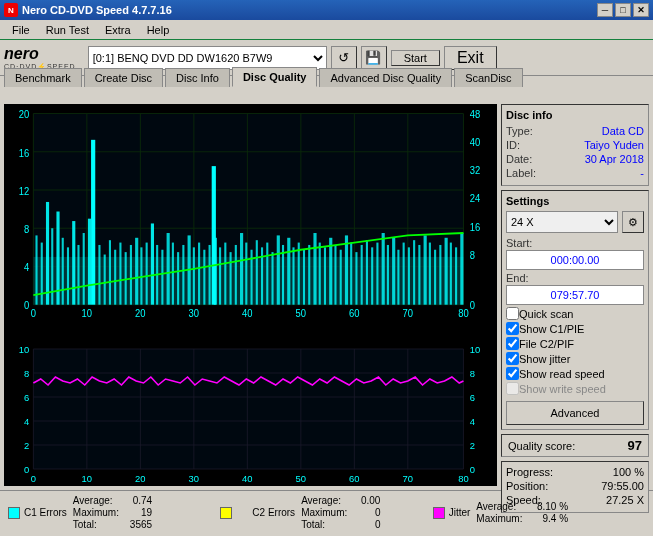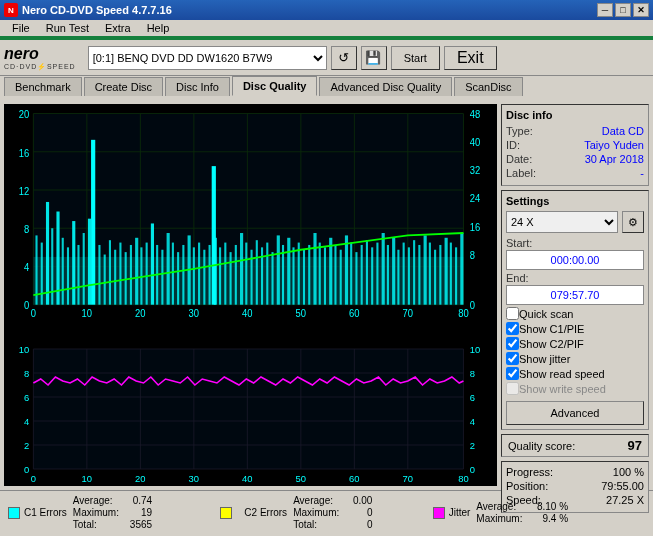--- a/index.html
+++ b/index.html
@@ -6,36 +6,36 @@
     body { width: 653px; height: 536px; overflow: hidden; font-family: 'Segoe UI', Tahoma, Arial, sans-serif; font-size: 11px; background: #d4d0c8; }
     
     
     .title-bar { background: linear-gradient(to bottom, #2563b8, #1a4a9e); height: 20px; display: flex; align-items: center; justify-content: space-between; padding: 0 4px; color: white; font-size: 11px; font-weight: bold; }
     .title-bar-left { display: flex; align-items: center; gap: 4px; }
     .title-bar-icon { width: 14px; height: 14px; background: #e00; border-radius: 2px; display: flex; align-items: center; justify-content: center; font-size: 8px; color: white; }
     .title-bar-controls { display: flex; gap: 2px; }
     .title-btn { width: 16px; height: 14px; background: #d4d0c8; border: 1px solid #888; font-size: 9px; display: flex; align-items: center; justify-content: center; cursor: pointer; color: #000; }
     
     
-    .menu-bar { background: #d4d0c8; height: 20px; display: flex; align-items: center; padding: 0 4px; border-bottom: 4px solid #15803d; }
+    .menu-bar { background: #d4d0c8; height: 20px; display: flex; align-items: center; padding: 0 4px; border-bottom: 1px solid #15803d; }
     .menu-item { padding: 2px 8px; font-size: 11px; cursor: pointer; }
     
     
     .toolbar { background: #d4d0c8; height: 36px; display: flex; align-items: center; padding: 2px 4px; gap: 4px; border-bottom: 1px solid #888; }
     .nero-logo { display: flex; flex-direction: column; margin-right: 8px; }
     .nero-text { font-size: 16px; font-weight: bold; color: #000; font-style: italic; }
     .nero-sub { font-size: 7px; color: #333; letter-spacing: 1px; }
     .drive-select { width: 239px; height: 24px; font-size: 11px; border: 1px solid #888; background: white; }
     .toolbar-icon-btn { width: 26px; height: 24px; background: #d4d0c8; border: 1px outset #888; display: flex; align-items: center; justify-content: center; cursor: pointer; font-size: 13px; }
-    .start-btn { height: 24px; padding: 0 12px; background: #d4d0c8; border: 1px outset #888; cursor: pointer; font-size: 11px; }
+    .start-btn { height: 16px; padding: 0 12px; background: #d4d0c8; border: 1px outset #888; cursor: pointer; font-size: 11px; }
     .exit-btn { height: 24px; padding: 0 12px; background: #d4d0c8; border: 1px outset #888; cursor: pointer; font-size: 16px; }
     
     
     .tabs { background: #d4d0c8; display: flex; align-items: flex-end; padding: 4px 4px 0 4px; gap: 2px; }
-    .tab { padding: 3px 10px; border: 1px solid #888; border-bottom: none; background: #c0bdb5; font-size: 11px; cursor: pointer; position: relative; bottom: 4px; }
+    .tab { padding: 3px 10px; border: 1px solid #888; border-bottom: none; background: #c0bdb5; font-size: 11px; cursor: pointer; position: relative; bottom: 13px; }
     .tab.active { background: #d4d0c8; font-weight: bold; border-bottom: 1px solid #d4d0c8; z-index: 1; }
     
     
     .main-content { display: flex; background: #d4d0c8; padding: 4px; gap: 4px; height: 390px; }
     
     
     .chart-area { flex: 1; background: #000; display: flex; flex-direction: column; gap: 16px; justify-content: center; }
     
     
     .right-panel { width: 148px; display: flex; flex-direction: column; gap: 4px; }
@@ -340,21 +340,21 @@
       <div class="checkbox-row">
         <input type="checkbox" id="qs" style="">
         <label for="qs">Quick scan</label>
       </div>
       <div class="checkbox-row">
         <input type="checkbox" id="c1" checked="" style="">
         <label for="c1">Show C1/PIE</label>
       </div>
       <div class="checkbox-row">
         <input type="checkbox" id="c2" checked="" style="">
-        <label for="c2">Show C2/PIF</label>
+        <label for="c2">File C2/PIF</label>
       </div>
       <div class="checkbox-row">
         <input type="checkbox" id="jt" checked="" style="">
         <label for="jt">Show jitter</label>
       </div>
       <div class="checkbox-row">
         <input type="checkbox" id="rs" checked="" style="">
         <label for="rs">Show read speed</label>
       </div>
       <div class="checkbox-row">
@@ -403,21 +403,21 @@
         <span>19</span>
       </div>
       <div class="stat-row">
         <span>Total:</span>
         <span>3565</span>
       </div>
     </div>
   </div>
 
   <div class="stat-group">
-    <div style="display:flex;align-items:center;gap:12px;">
+    <div style="display:flex;align-items:center;gap:20px;">
       <div class="legend-box" style="background:#ffff00;"></div>
       <span style="font-size:10px;">C2 Errors</span>
     </div>
     <div class="stat-details">
       <div class="stat-row">
         <span>Average:</span>
         <span>0.00</span>
       </div>
       <div class="stat-row">
         <span>Maximum:</span>

